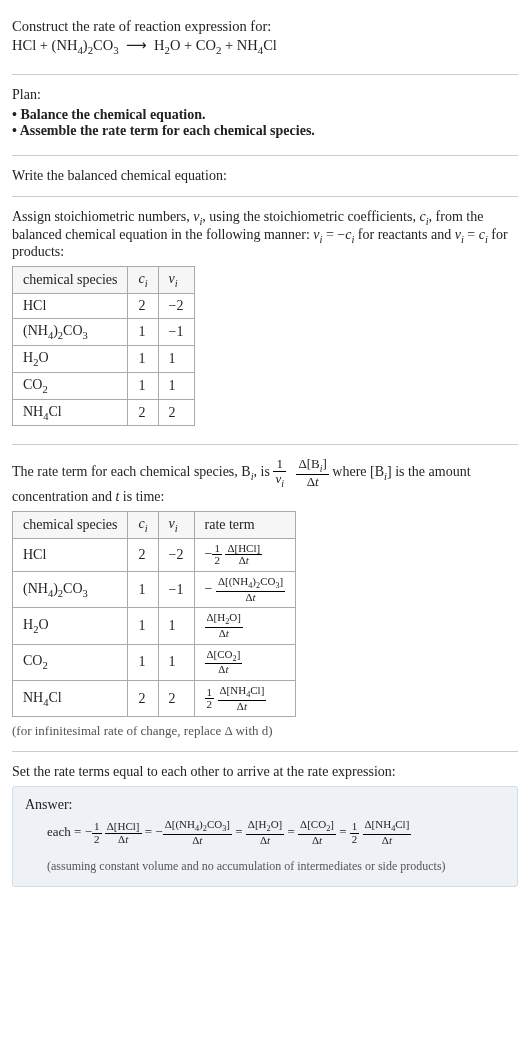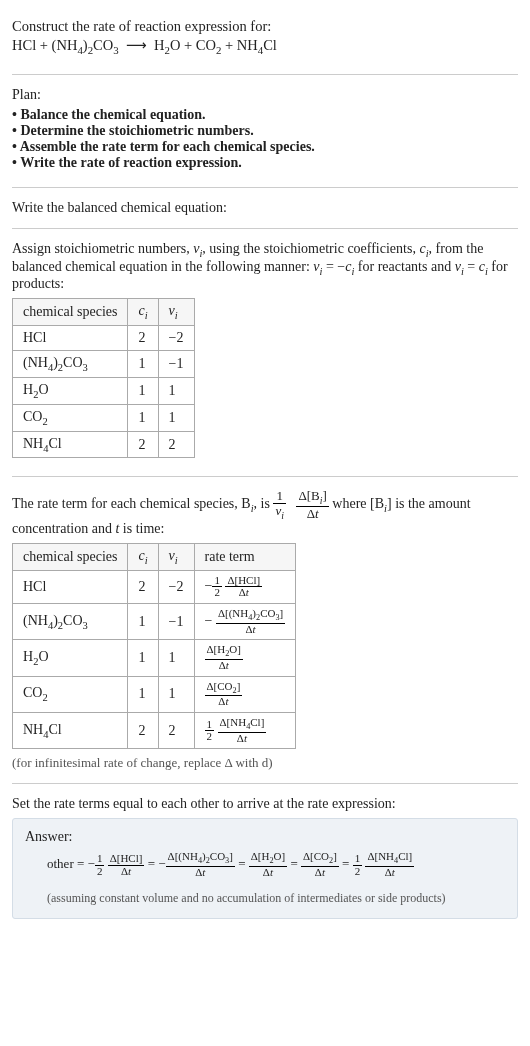--- a/index.html
+++ b/index.html
@@ -96,23 +96,21 @@
 <div class="section">
   <div class="prompt-title">Construct the rate of reaction expression for:</div>
   <div class="eqline">HCl + (NH<span class="sub">4</span>)<span class="sub">2</span>CO<span class="sub">3</span>&nbsp; ⟶ &nbsp;H<span class="sub">2</span>O + CO<span class="sub">2</span> + NH<span class="sub">4</span>Cl</div>
 </div>
 <hr class="sep">
 
 <div class="section">
   <div>Plan:</div>
   <ul class="plan">
     <li>Balance the chemical equation.</li>
-    <li>Determine the stoichiometric numbers.</li>
     <li>Assemble the rate term for each chemical species.</li>
-    <li>Write the rate of reaction expression.</li>
   </ul>
 </div>
 <hr class="sep">
 
 <div class="section">
   <div>Write the balanced chemical equation:</div>
 </div>
 <hr class="sep">
 
 <div class="section">
@@ -242,21 +240,21 @@
   <div class="note">(for infinitesimal rate of change, replace Δ with d)</div>
 </div>
 <hr class="sep">
 
 <div class="section">
   <div>Set the rate terms equal to each other to arrive at the rate expression:</div>
 
   <div class="answer-box">
     <div class="ans-title">Answer:</div>
     <div class="ans-eq">
-      <span>other = </span>
+      <span>each = </span>
       <span>
         <span>−<span class="frac sfrac"><span class="num">1</span><span class="den">2</span></span> </span><span class="frac sfrac"><span class="num">Δ[HCl]</span><span class="den">Δ<span class="italic-var">t</span></span></span>
       </span>
       =
       <span>
         <span>−</span><span class="frac sfrac"><span class="num">Δ[(NH<span class="sub">4</span>)<span class="sub">2</span>CO<span class="sub">3</span>]</span><span class="den">Δ<span class="italic-var">t</span></span></span>
       </span>
       =
       <span>
         <span></span><span class="frac sfrac"><span class="num">Δ[H<span class="sub">2</span>O]</span><span class="den">Δ<span class="italic-var">t</span></span></span>

